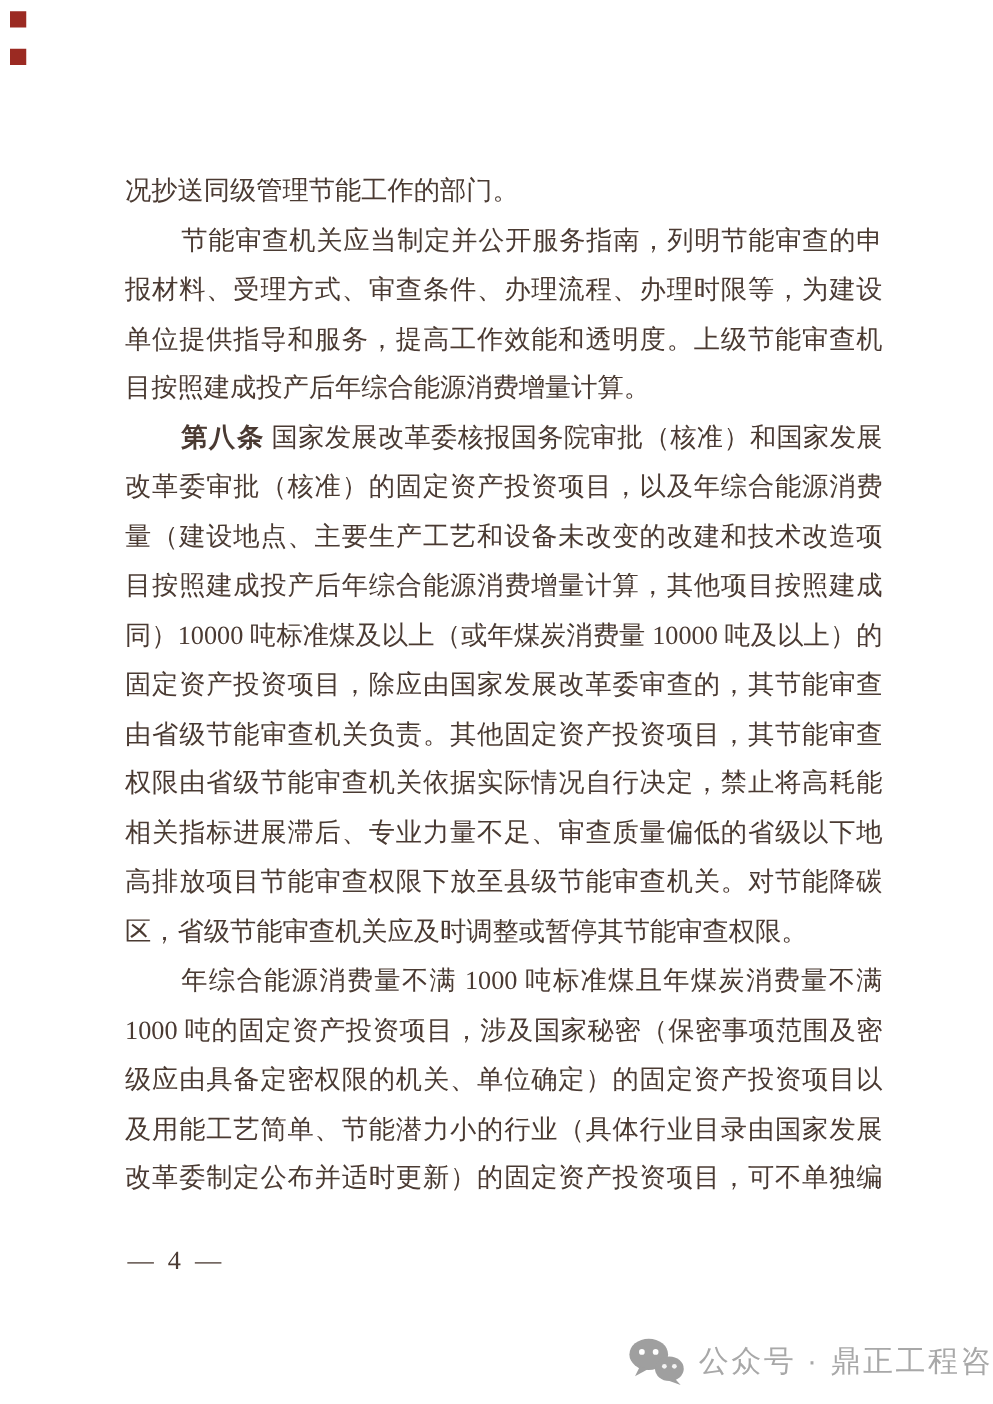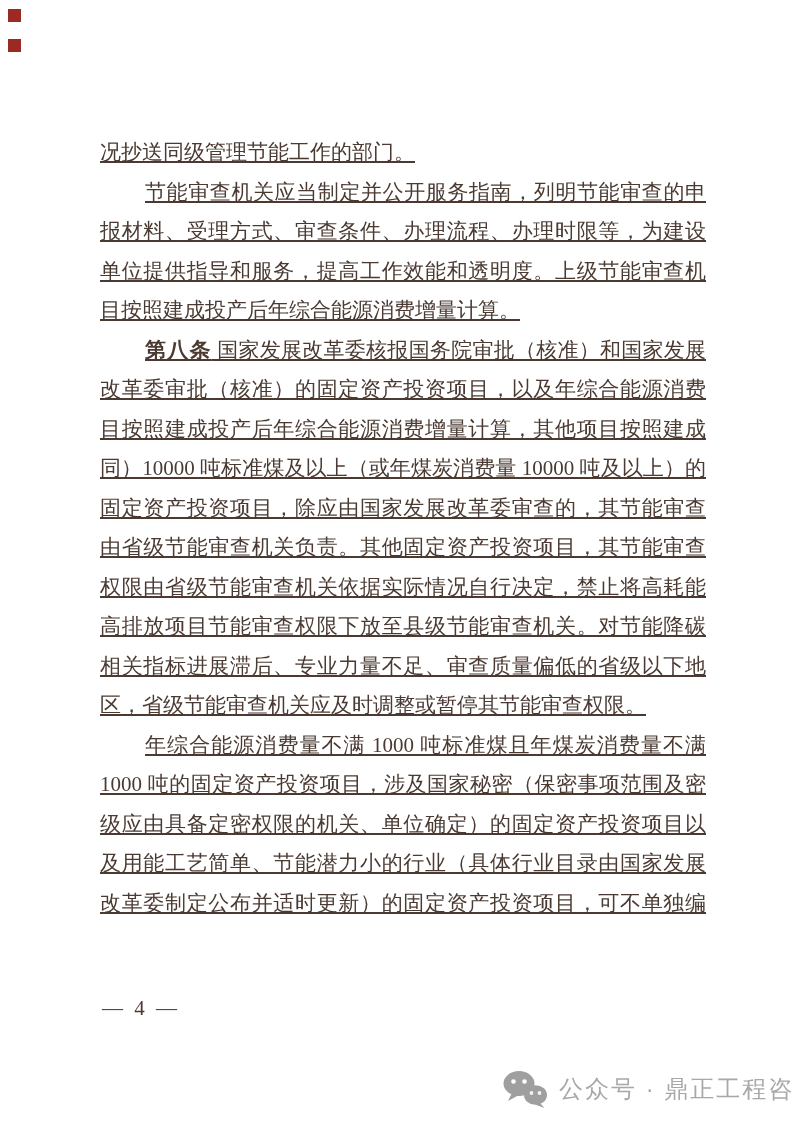--- a/index.html
+++ b/index.html
@@ -80,35 +80,36 @@
   .wechat-icon { display: block; }
 </style>
 </head>
 <body>
 
 <div class="page">
 
   <div class="corner-mark mark-top" style="background: rgb(155, 42, 34);"></div>
   <div class="corner-mark mark-bottom" style="background: rgb(155, 42, 34);"></div>
 
-  <div class="text-block" id="text-block" style="color: rgb(74, 58, 50); text-decoration: underline;">
+  <div class="text-block" id="text-block" style="color: rgb(74, 58, 50);">
       <div class="line">况抄送同级管理节能工作的部门。</div>
       <div class="line j ind">节能审查机关应当制定并公开服务指南，列明节能审查的申</div>
       <div class="line j">报材料、受理方式、审查条件、办理流程、办理时限等，为建设</div>
       <div class="line j">单位提供指导和服务，提高工作效能和透明度。上级节能审查机</div>
       <div class="line">目按照建成投产后年综合能源消费增量计算。</div>
       <div class="line j ind"><b>第八条</b> 国家发展改革委核报国务院审批（核准）和国家发展</div>
       <div class="line j">改革委审批（核准）的固定资产投资项目，以及年综合能源消费</div>
+      <div class="line j">量（建设地点、主要生产工艺和设备未改变的改建和技术改造项</div>
       <div class="line j">目按照建成投产后年综合能源消费增量计算，其他项目按照建成</div>
       <div class="line j">同）10000 吨标准煤及以上（或年煤炭消费量 10000 吨及以上）的</div>
       <div class="line j">固定资产投资项目，除应由国家发展改革委审查的，其节能审查</div>
       <div class="line j">由省级节能审查机关负责。其他固定资产投资项目，其节能审查</div>
       <div class="line j">权限由省级节能审查机关依据实际情况自行决定，禁止将高耗能</div>
+      <div class="line j">相关指标进展滞后、专业力量不足、审查质量偏低的省级以下地</div>
       <div class="line j">高排放项目节能审查权限下放至县级节能审查机关。对节能降碳</div>
-      <div class="line j">相关指标进展滞后、专业力量不足、审查质量偏低的省级以下地</div>
       <div class="line">区，省级节能审查机关应及时调整或暂停其节能审查权限。</div>
       <div class="line j ind">年综合能源消费量不满 1000 吨标准煤且年煤炭消费量不满</div>
       <div class="line j">1000 吨的固定资产投资项目，涉及国家秘密（保密事项范围及密</div>
       <div class="line j">级应由具备定密权限的机关、单位确定）的固定资产投资项目以</div>
       <div class="line j">及用能工艺简单、节能潜力小的行业（具体行业目录由国家发展</div>
       <div class="line j">改革委制定公布并适时更新）的固定资产投资项目，可不单独编</div>
     </div>
 
   <div class="page-number">— 4 —</div>
 

